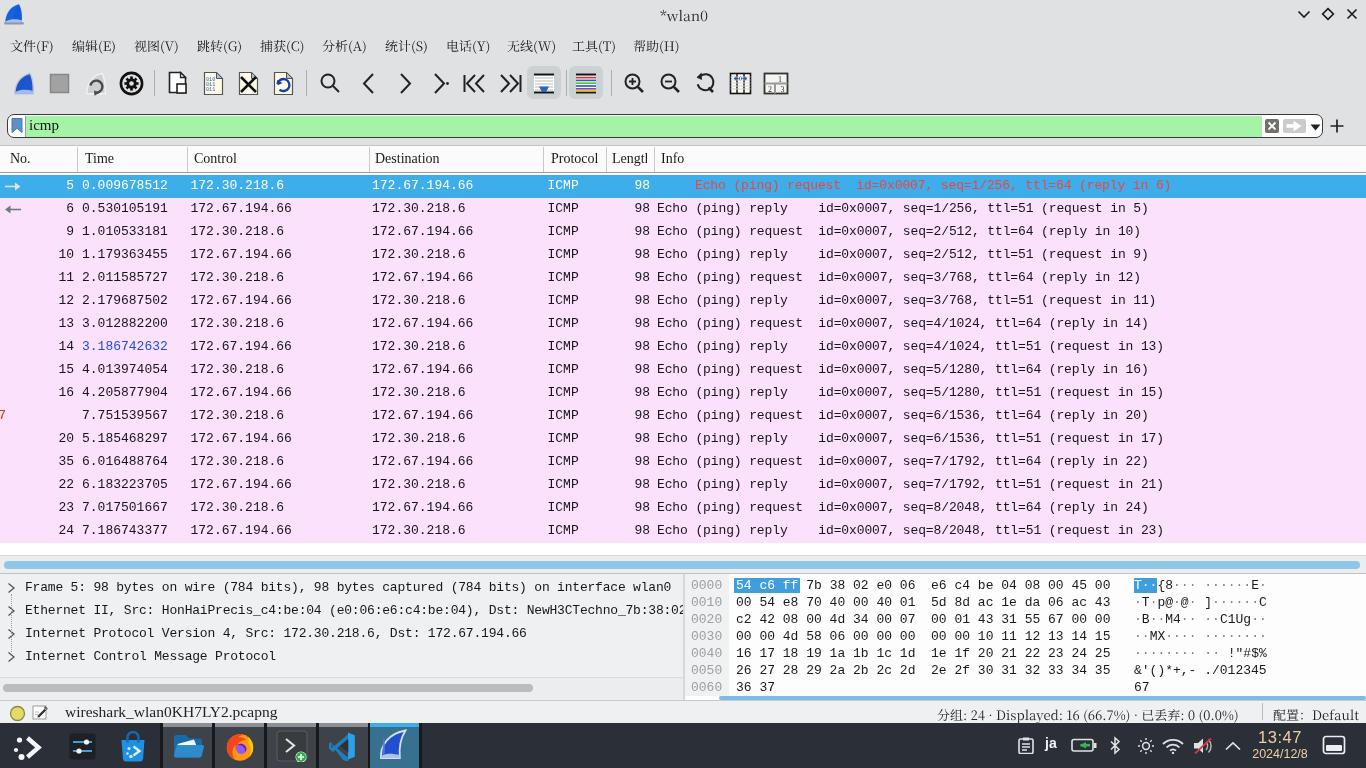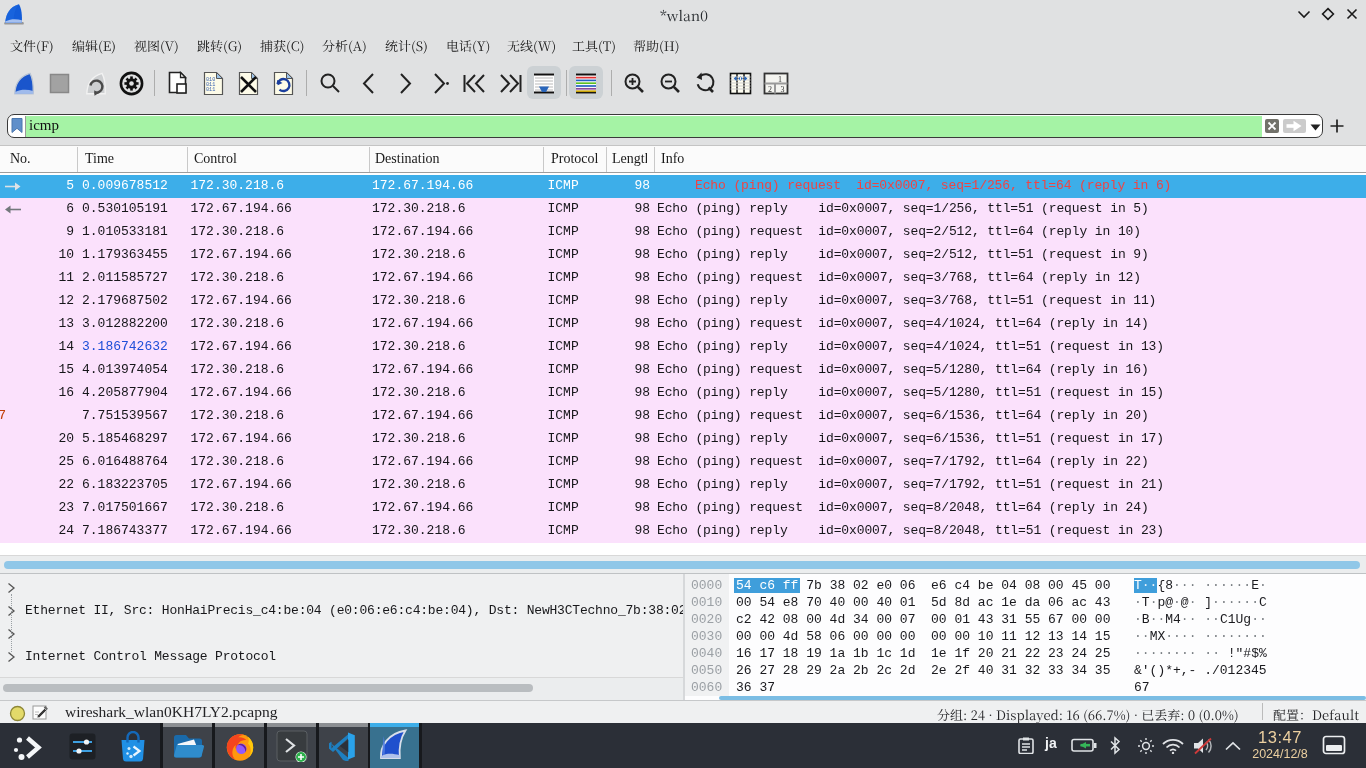--- a/index.html
+++ b/index.html
@@ -345,21 +345,21 @@
 <span class="abs mono" style="left:657px;top:408px;color:#16161a;letter-spacing:-0.12px">Echo (ping) request  id=0x0007, seq=6/1536, ttl=64 (reply in 20)</span>
 <div class="abs" style="left:0;top:428px;width:1366px;height:23px;background:#fbe1fc"></div>
 <span class="abs mono" style="right:1292px;top:431px;color:#16161a">20</span>
 <span class="abs mono" style="left:82px;top:431px;color:#16161a">5.185468297</span>
 <span class="abs mono" style="left:190.5px;top:431px;color:#16161a">172.67.194.66</span>
 <span class="abs mono" style="left:372px;top:431px;color:#16161a">172.30.218.6</span>
 <span class="abs mono" style="left:547.5px;top:431px;color:#16161a">ICMP</span>
 <span class="abs mono" style="right:716px;top:431px;color:#16161a">98</span>
 <span class="abs mono" style="left:657px;top:431px;color:#16161a;letter-spacing:-0.12px">Echo (ping) reply    id=0x0007, seq=6/1536, ttl=51 (request in 17)</span>
 <div class="abs" style="left:0;top:451px;width:1366px;height:23px;background:#fbe1fc"></div>
-<span class="abs mono" style="right:1292px;top:454px;color:#16161a">25</span>
+<span class="abs mono" style="right:1292px;top:454px;color:#16161a">35</span>
 <span class="abs mono" style="left:82px;top:454px;color:#16161a">6.016488764</span>
 <span class="abs mono" style="left:190.5px;top:454px;color:#16161a">172.30.218.6</span>
 <span class="abs mono" style="left:372px;top:454px;color:#16161a">172.67.194.66</span>
 <span class="abs mono" style="left:547.5px;top:454px;color:#16161a">ICMP</span>
 <span class="abs mono" style="right:716px;top:454px;color:#16161a">98</span>
 <span class="abs mono" style="left:657px;top:454px;color:#16161a;letter-spacing:-0.12px">Echo (ping) request  id=0x0007, seq=7/1792, ttl=64 (reply in 22)</span>
 <div class="abs" style="left:0;top:474px;width:1366px;height:23px;background:#fbe1fc"></div>
 <span class="abs mono" style="right:1292px;top:477px;color:#16161a">22</span>
 <span class="abs mono" style="left:82px;top:477px;color:#16161a">6.183223705</span>
 <span class="abs mono" style="left:190.5px;top:477px;color:#16161a">172.67.194.66</span>
@@ -389,27 +389,29 @@
   </svg>
 <svg class="abs" style="left:4px;top:203px" width="20" height="14" fill="none" stroke="#73787c" stroke-width="1.6">
 <path d="M4 6.5 H17"></path>
     <path d="M6.5 2.5 L1 6.5 L6.5 10.5 Z" fill="#73787c" stroke="none"></path>
   </svg>
 <div class="abs" style="left:0;top:555px;width:1366px;height:18px;background:#ebedee;border-top:1px solid #d8d8d8"></div>
 <div class="abs" style="left:4px;top:561px;width:1356px;height:8px;background:#90c7e8;border-radius:4px"></div>
 <div class="abs" style="left:0;top:573px;width:1366px;height:1px;background:#bfc2c4"></div>
 <div class="abs" style="left:0;top:574px;width:684px;height:126px;background:#eff0f1"></div>
 <div class="abs" style="left:0;top:574px;width:684px;height:103px;overflow:hidden">
+    <span class="abs mono" style="left:25px;top:6px;color:#17171a;letter-spacing:-0.2px">Frame 5: 98 bytes on wire (784 bits), 98 bytes captured (784 bits) on interface wlan0</span>
     <svg class="abs" style="left:5px;top:8px" width="12" height="12" fill="none" stroke="#555" stroke-width="1.3">
       <path d="M3.5 1.5 L9 6 L3.5 10.5"></path>
     </svg>
     <span class="abs mono" style="left:25px;top:29px;color:#17171a;letter-spacing:-0.2px">Ethernet II, Src: HonHaiPrecis_c4:be:04 (e0:06:e6:c4:be:04), Dst: NewH3CTechno_7b:38:02 (54:c6:ff:7b:38:02)</span>
     <svg class="abs" style="left:5px;top:31px" width="12" height="12" fill="none" stroke="#555" stroke-width="1.3">
       <path d="M3.5 1.5 L9 6 L3.5 10.5"></path>
     </svg>
+    <span class="abs mono" style="left:25px;top:52px;color:#17171a;letter-spacing:-0.2px">Internet Protocol Version 4, Src: 172.30.218.6, Dst: 172.67.194.66</span>
     <svg class="abs" style="left:5px;top:54px" width="12" height="12" fill="none" stroke="#555" stroke-width="1.3">
       <path d="M3.5 1.5 L9 6 L3.5 10.5"></path>
     </svg>
     <span class="abs mono" style="left:25px;top:75px;color:#17171a;letter-spacing:-0.2px">Internet Control Message Protocol</span>
     <svg class="abs" style="left:5px;top:77px" width="12" height="12" fill="none" stroke="#555" stroke-width="1.3">
       <path d="M3.5 1.5 L9 6 L3.5 10.5"></path>
     </svg>
   </div>
 <div class="abs" style="left:11px;top:594px;width:1px;height:58px;border-left:1px dotted #9aa0a4"></div>
 <div class="abs" style="left:0;top:677px;width:683px;height:23px;background:#ebedee;border-top:1px solid #d8d8d8"></div>
@@ -426,21 +428,21 @@
 <span class="abs mono" style="left:691px;top:612px;color:#9ba0a5">0020</span>
 <span class="abs mono" style="left:736px;top:612px;color:#1a1a1e">c2 42 08 00 4d 34 00 07  00 01 43 31 55 67 00 00</span>
 <span class="abs mono" style="left:1134px;top:612px;color:#1a1a1e"><span style="color:#7a7f84">·</span>B<span style="color:#7a7f84">·</span><span style="color:#7a7f84">·</span>M4<span style="color:#7a7f84">·</span><span style="color:#7a7f84">·</span> <span style="color:#7a7f84">·</span><span style="color:#7a7f84">·</span>C1Ug<span style="color:#7a7f84">·</span><span style="color:#7a7f84">·</span></span>
 <span class="abs mono" style="left:691px;top:629px;color:#9ba0a5">0030</span>
 <span class="abs mono" style="left:736px;top:629px;color:#1a1a1e">00 00 4d 58 06 00 00 00  00 00 10 11 12 13 14 15</span>
 <span class="abs mono" style="left:1134px;top:629px;color:#1a1a1e"><span style="color:#7a7f84">·</span><span style="color:#7a7f84">·</span>MX<span style="color:#7a7f84">·</span><span style="color:#7a7f84">·</span><span style="color:#7a7f84">·</span><span style="color:#7a7f84">·</span> <span style="color:#7a7f84">·</span><span style="color:#7a7f84">·</span><span style="color:#7a7f84">·</span><span style="color:#7a7f84">·</span><span style="color:#7a7f84">·</span><span style="color:#7a7f84">·</span><span style="color:#7a7f84">·</span><span style="color:#7a7f84">·</span></span>
 <span class="abs mono" style="left:691px;top:646px;color:#9ba0a5">0040</span>
 <span class="abs mono" style="left:736px;top:646px;color:#1a1a1e">16 17 18 19 1a 1b 1c 1d  1e 1f 20 21 22 23 24 25</span>
 <span class="abs mono" style="left:1134px;top:646px;color:#1a1a1e"><span style="color:#7a7f84">·</span><span style="color:#7a7f84">·</span><span style="color:#7a7f84">·</span><span style="color:#7a7f84">·</span><span style="color:#7a7f84">·</span><span style="color:#7a7f84">·</span><span style="color:#7a7f84">·</span><span style="color:#7a7f84">·</span> <span style="color:#7a7f84">·</span><span style="color:#7a7f84">·</span> !"#$%</span>
 <span class="abs mono" style="left:691px;top:663px;color:#9ba0a5">0050</span>
-<span class="abs mono" style="left:736px;top:663px;color:#1a1a1e">26 27 28 29 2a 2b 2c 2d  2e 2f 40 31 32 33 34 35</span>
+<span class="abs mono" style="left:736px;top:663px;color:#1a1a1e">26 27 28 29 2a 2b 2c 2d  2e 2f 30 31 32 33 34 35</span>
 <span class="abs mono" style="left:1134px;top:663px;color:#1a1a1e">&amp;'()*+,- ./012345</span>
 <span class="abs mono" style="left:691px;top:680px;color:#9ba0a5">0060</span>
 <span class="abs mono" style="left:736px;top:680px;color:#1a1a1e">36 37</span>
 <span class="abs mono" style="left:1134px;top:680px;color:#1a1a1e">67</span>
 <div class="abs" style="left:719px;top:696px;width:647px;height:4px;background:#7bbde4;border-radius:2px"></div>
 <div class="abs" style="left:0;top:700px;width:1366px;height:23px;background:#eff0f1;border-top:1px solid #c6c8ca"></div>
 <svg class="abs" style="left:9px;top:705px" width="17" height="17">
     <circle cx="8.5" cy="8.5" r="7" fill="#e3da6a" stroke="#8e8737" stroke-width="1.3"></circle>
   </svg>
 <svg class="abs" style="left:32px;top:704px" width="17" height="17">

